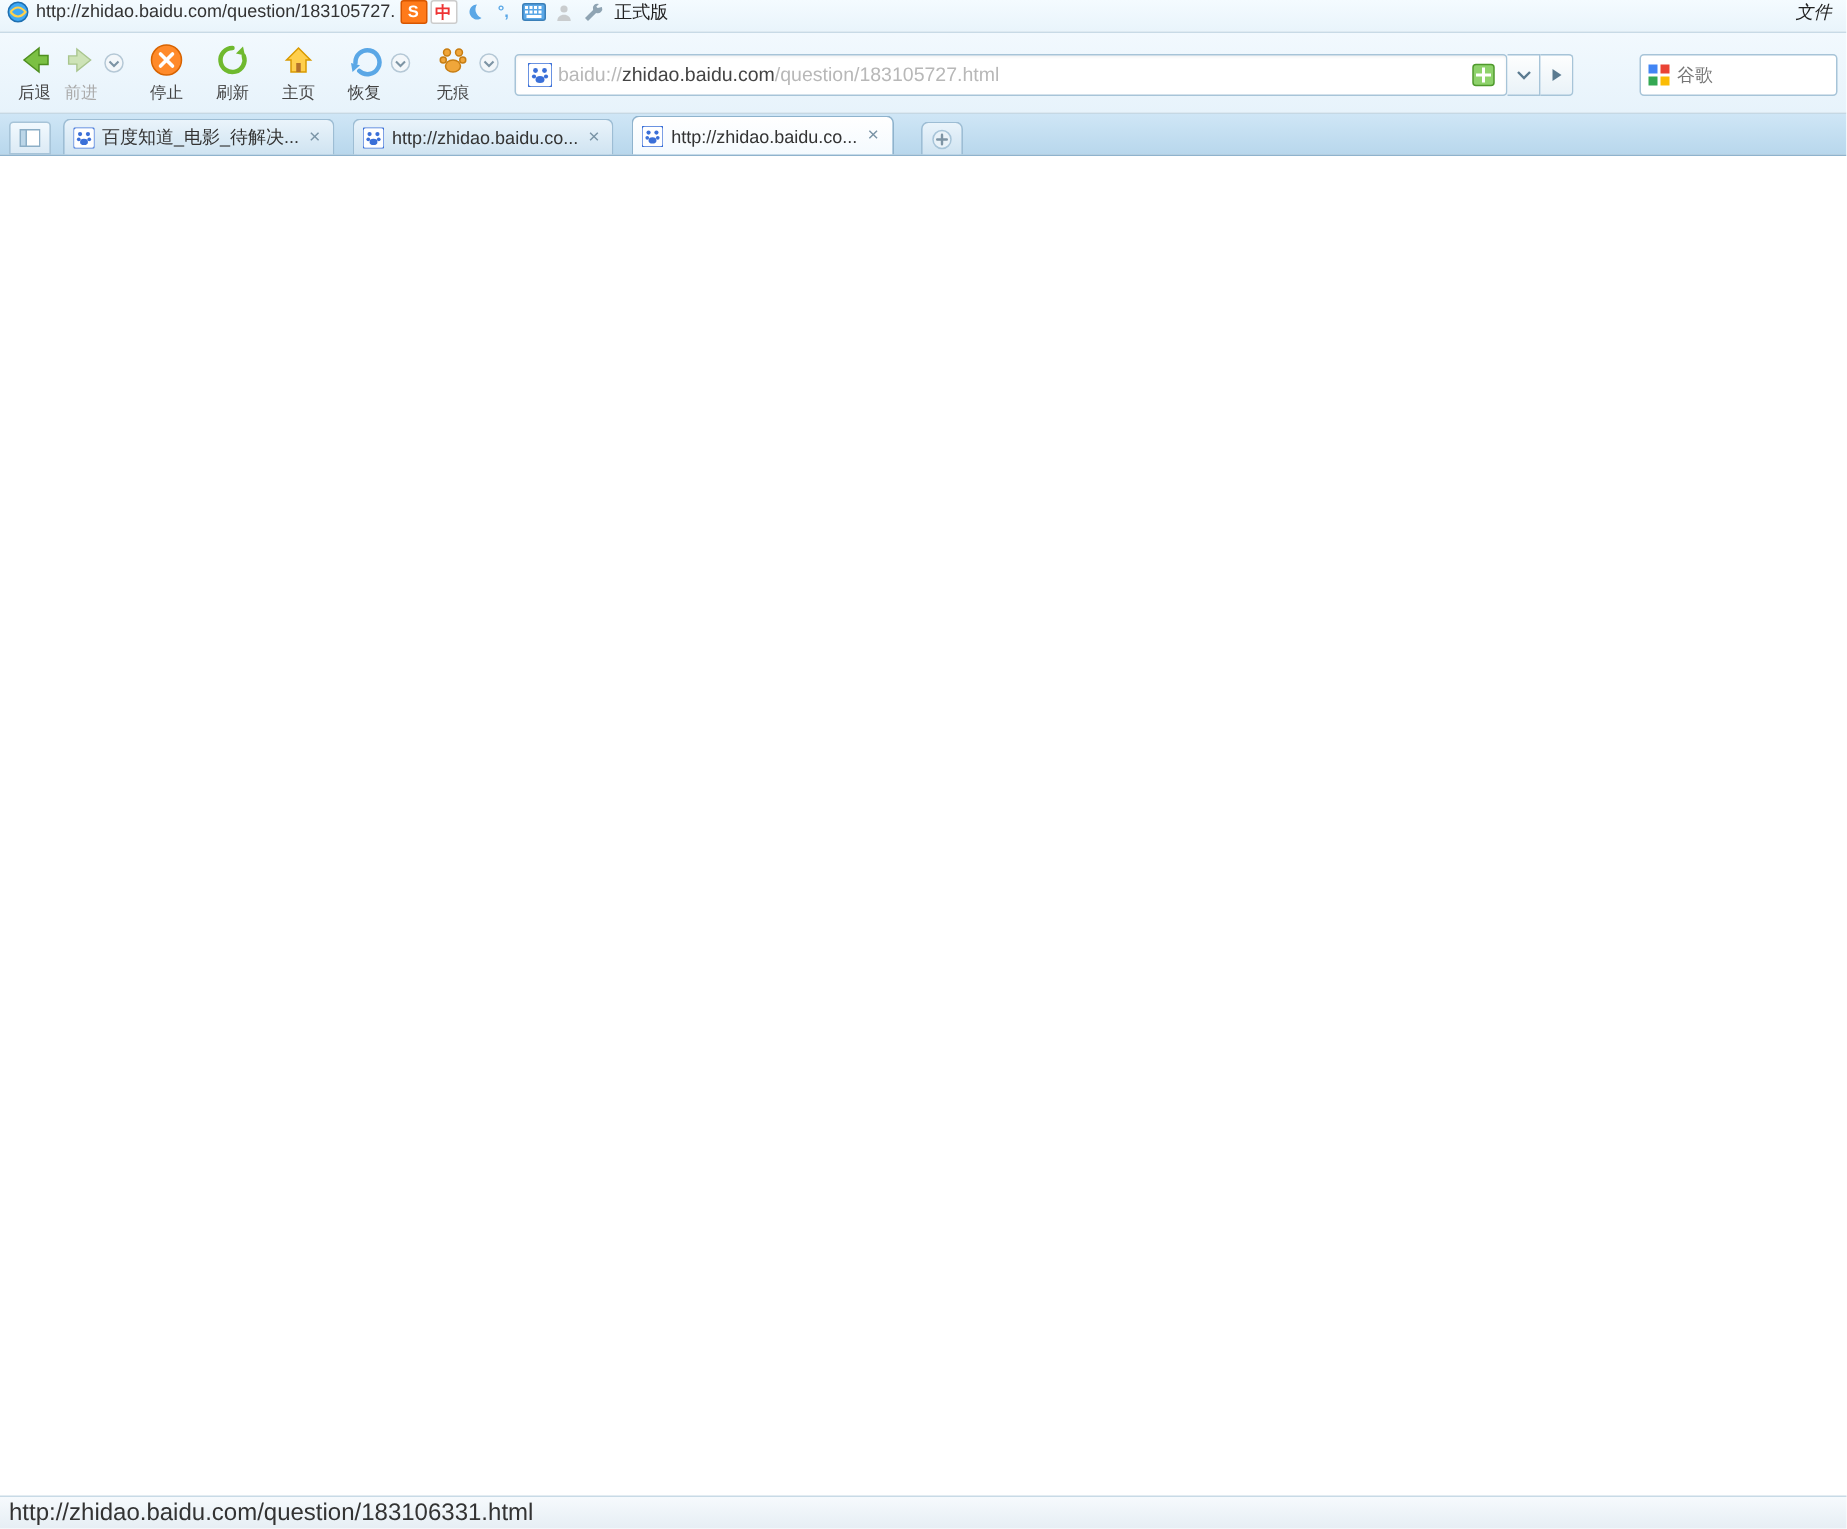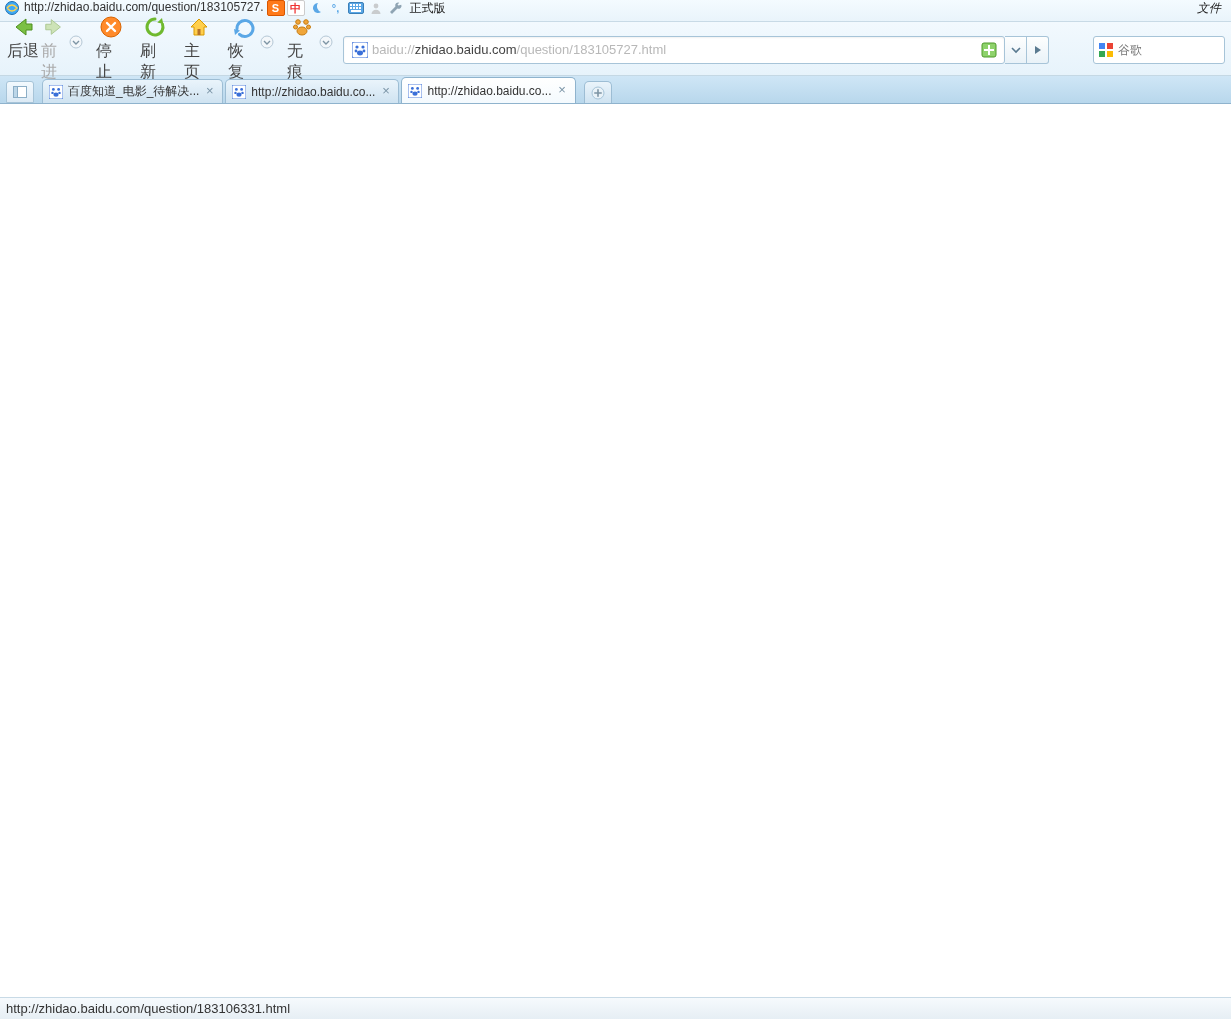--- a/index.html
+++ b/index.html
@@ -13,21 +13,21 @@
 .ime-box { width: 18px; height: 16px; margin: 0 1px; display: inline-flex; align-items: center; justify-content: center; font-size: 11px; border-radius: 2px; }
 .title-bar .mode-text { margin-left: 4px; color: #222; }
 .title-bar .spacer { flex: 1; }
 .title-bar .menu-right { color: #222; padding: 0 6px; font-style: italic; }
 
 
 .toolbar { height: 54px; background: linear-gradient(#f2f9fe, #e7f3fb); border-bottom: 1px solid #c5d8e4; display: flex; align-items: center; padding: 2px 6px; }
 .nav-group { display: flex; align-items: flex-start; }
 .nav-btn { width: 32px; display: flex; flex-direction: column; align-items: center; margin: 0 1px; cursor: pointer; }
 .nav-btn .icon { width: 24px; height: 24px; display: flex; align-items: center; justify-content: center; }
-.nav-btn .label { font-size: 16px; color: #444; margin-top: 2px; }
+.nav-btn .label { font-size: 11px; color: #444; margin-top: 2px; }
 .nav-btn.disabled .label { color: #aaa; }
 .drop-chev { width: 14px; height: 14px; margin-left: 1px; }
 .btn-wide { width: 30px; margin-left: 13px; }
 
 .addr-wrap { flex: 1; display: flex; align-items: center; margin-left: 10px; margin-right: 8px; margin-top: 2px; }
 .addr-bar { flex: 1; height: 28px; background: #fff; border: 1px solid #a7c4d8; border-radius: 3px; display: flex; align-items: center; padding: 0 4px; box-shadow: inset 0 1px 2px rgba(0,0,0,0.06); }
 .addr-bar .favicon { width: 16px; height: 16px; margin: 0 4px; }
 .addr-bar .url { flex: 1; color: #b8b8b8; font-size: 13px; white-space: nowrap; overflow: hidden; }
 .addr-bar .url .dark { color: #444; }
 .addr-bar .plugin { width: 16px; height: 16px; margin: 0 3px; }
@@ -35,32 +35,32 @@
 .addr-ctrl.first { border-radius: 0; }
 .addr-ctrl.go { border-radius: 0 3px 3px 0; }
 
 .search-wrap { width: 132px; height: 28px; background: #fff; border: 1px solid #a7c4d8; border-radius: 3px; display: flex; align-items: center; padding: 0 4px; margin-top: 2px; margin-left: 36px; }
 .search-wrap .gicon { width: 16px; height: 16px; margin-right: 4px; }
 .search-wrap input { border: none; outline: none; width: 100%; font-size: 12px; color: #999; background: transparent; }
 
 
 .tab-strip { height: 28px; background: linear-gradient(#cfe6f6, #b8d7ec); border-bottom: 1px solid #8fb3cd; display: flex; align-items: flex-end; padding-left: 6px; }
 .sidebar-toggle { width: 28px; height: 22px; background: linear-gradient(#f2f9fe,#dceaf5); border: 1px solid #a7c4d8; border-radius: 3px 3px 0 0; display: flex; align-items: center; justify-content: center; margin-right: 8px; cursor: pointer; }
-.tab { height: 24px; min-width: 160px; max-width: 185px; background: linear-gradient(#eaf4fb,#cfe3f1); border: 1px solid #9dbdd4; border-bottom: none; border-radius: 5px 5px 0 0; display: flex; align-items: center; padding: 0 6px; margin-right: 2px; cursor: pointer; position: relative; justify-content: flex-end; }
+.tab { height: 24px; min-width: 160px; max-width: 185px; background: linear-gradient(#eaf4fb,#cfe3f1); border: 1px solid #9dbdd4; border-bottom: none; border-radius: 5px 5px 0 0; display: flex; align-items: center; padding: 0 6px; margin-right: 12px; cursor: pointer; position: relative; justify-content: flex-end; }
 .tab .favicon { width: 14px; height: 14px; margin-right: 5px; flex-shrink: 0; }
 .tab .tab-label { flex: 1; white-space: nowrap; overflow: hidden; text-overflow: ellipsis; color: #333; font-size: 12px; }
 .tab .close { width: 13px; height: 13px; color: #7a94a6; font-size: 13px; line-height: 12px; text-align: center; margin-left: 4px; border-radius: 2px; }
 .tab.active { background: linear-gradient(#ffffff,#f4fafe); border-color: #8fb3cd; height: 26px; }
 .new-tab { width: 28px; height: 22px; background: linear-gradient(#eaf4fb,#cfe3f1); border: 1px solid #9dbdd4; border-bottom: none; border-radius: 5px 5px 0 0; display: flex; align-items: center; justify-content: center; margin-left: 6px; cursor: pointer; }
 
 
 .content { position: absolute; top: 104px; left: 0; right: 0; bottom: 22px; background: #ffffff; }
 
 
-.status-bar { position: absolute; bottom: 0; left: 0; right: 0; height: 22px; background: linear-gradient(#f6fafd,#e6eef4); border-top: 1px solid #c8dae6; display: flex; align-items: center; padding: 0 6px; color: #333; font-size: 13px; }
+.status-bar { position: absolute; bottom: 0; left: 0; right: 0; height: 22px; background: linear-gradient(#f6fafd,#e6eef4); border-top: 1px solid #c8dae6; display: flex; align-items: center; padding: 0 6px; color: #333; font-size: 16px; }
 
 svg { display: block; }
 </style>
 </head>
 <body>
 
 <div class="title-bar">
   <span class="ie-icon">
     <svg viewBox="0 0 16 16" width="16" height="16">
         <circle cx="8" cy="8" r="6.5" fill="#3fa9f5" stroke="#1e6fb0"></circle>

